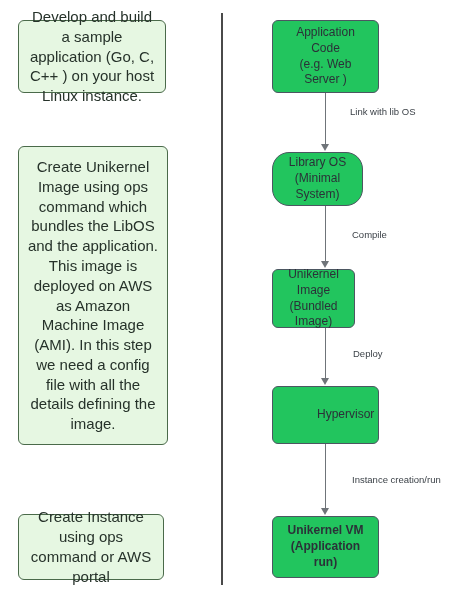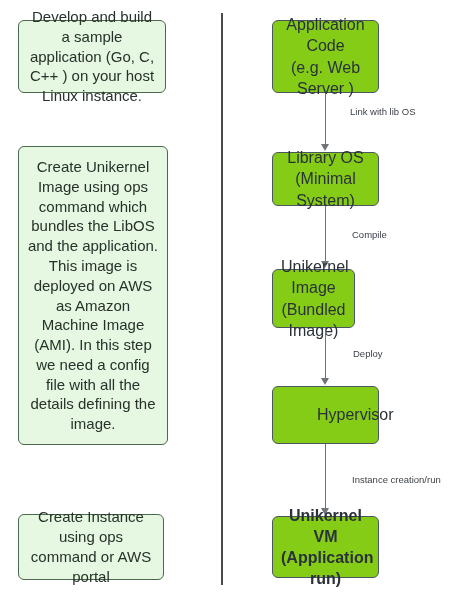--- a/index.html
+++ b/index.html
@@ -33,23 +33,23 @@
   }
 
   .node-green {
     background: #e6f7e2;
     border: 1px solid #4a6a4a;
     font-size: 15px;
     color: #26322a;
   }
 
   .node-blue {
-    background: #84cc16;
+    background: #22c55e;
     border: 1px solid #4c5661;
-    font-size: 16px;
+    font-size: 12px;
     color: #2b3138;
   }
 
   .node-text {
     display: block;
     width: 100%;
     white-space: pre-line;
   }
 
   
@@ -104,21 +104,21 @@
 
   <div class="node node-blue" style="left:272px; top:20px; width:107px; height:73px;">
     <span class="node-text">Application Code
 (e.g. Web Server )</span>
   </div>
 
   <div class="conn" style="left:325px; top:93px; height:51px;"></div>
   <div class="arrowhead" style="left:321px; top:144px;"></div>
   <div class="conn-label" style="left:350px; top:106px;">Link with lib OS</div>
 
-  <div class="node node-blue" style="left:272px; top:152px; width:107px; height:54px;">
+  <div class="node node-blue" style="left:272px; top:152px; width:91px; height:54px;border-radius:17px;">
     <span class="node-text">Library OS (Minimal
 System)</span>
   </div>
 
   <div class="conn" style="left:325px; top:206px; height:55px;"></div>
   <div class="arrowhead" style="left:321px; top:261px;"></div>
   <div class="conn-label" style="left:352px; top:229px;">Compile</div>
 
   <div class="node node-blue" style="left:272px; top:269px; width:83px; height:59px;">
     <span class="node-text">Unikernel Image

